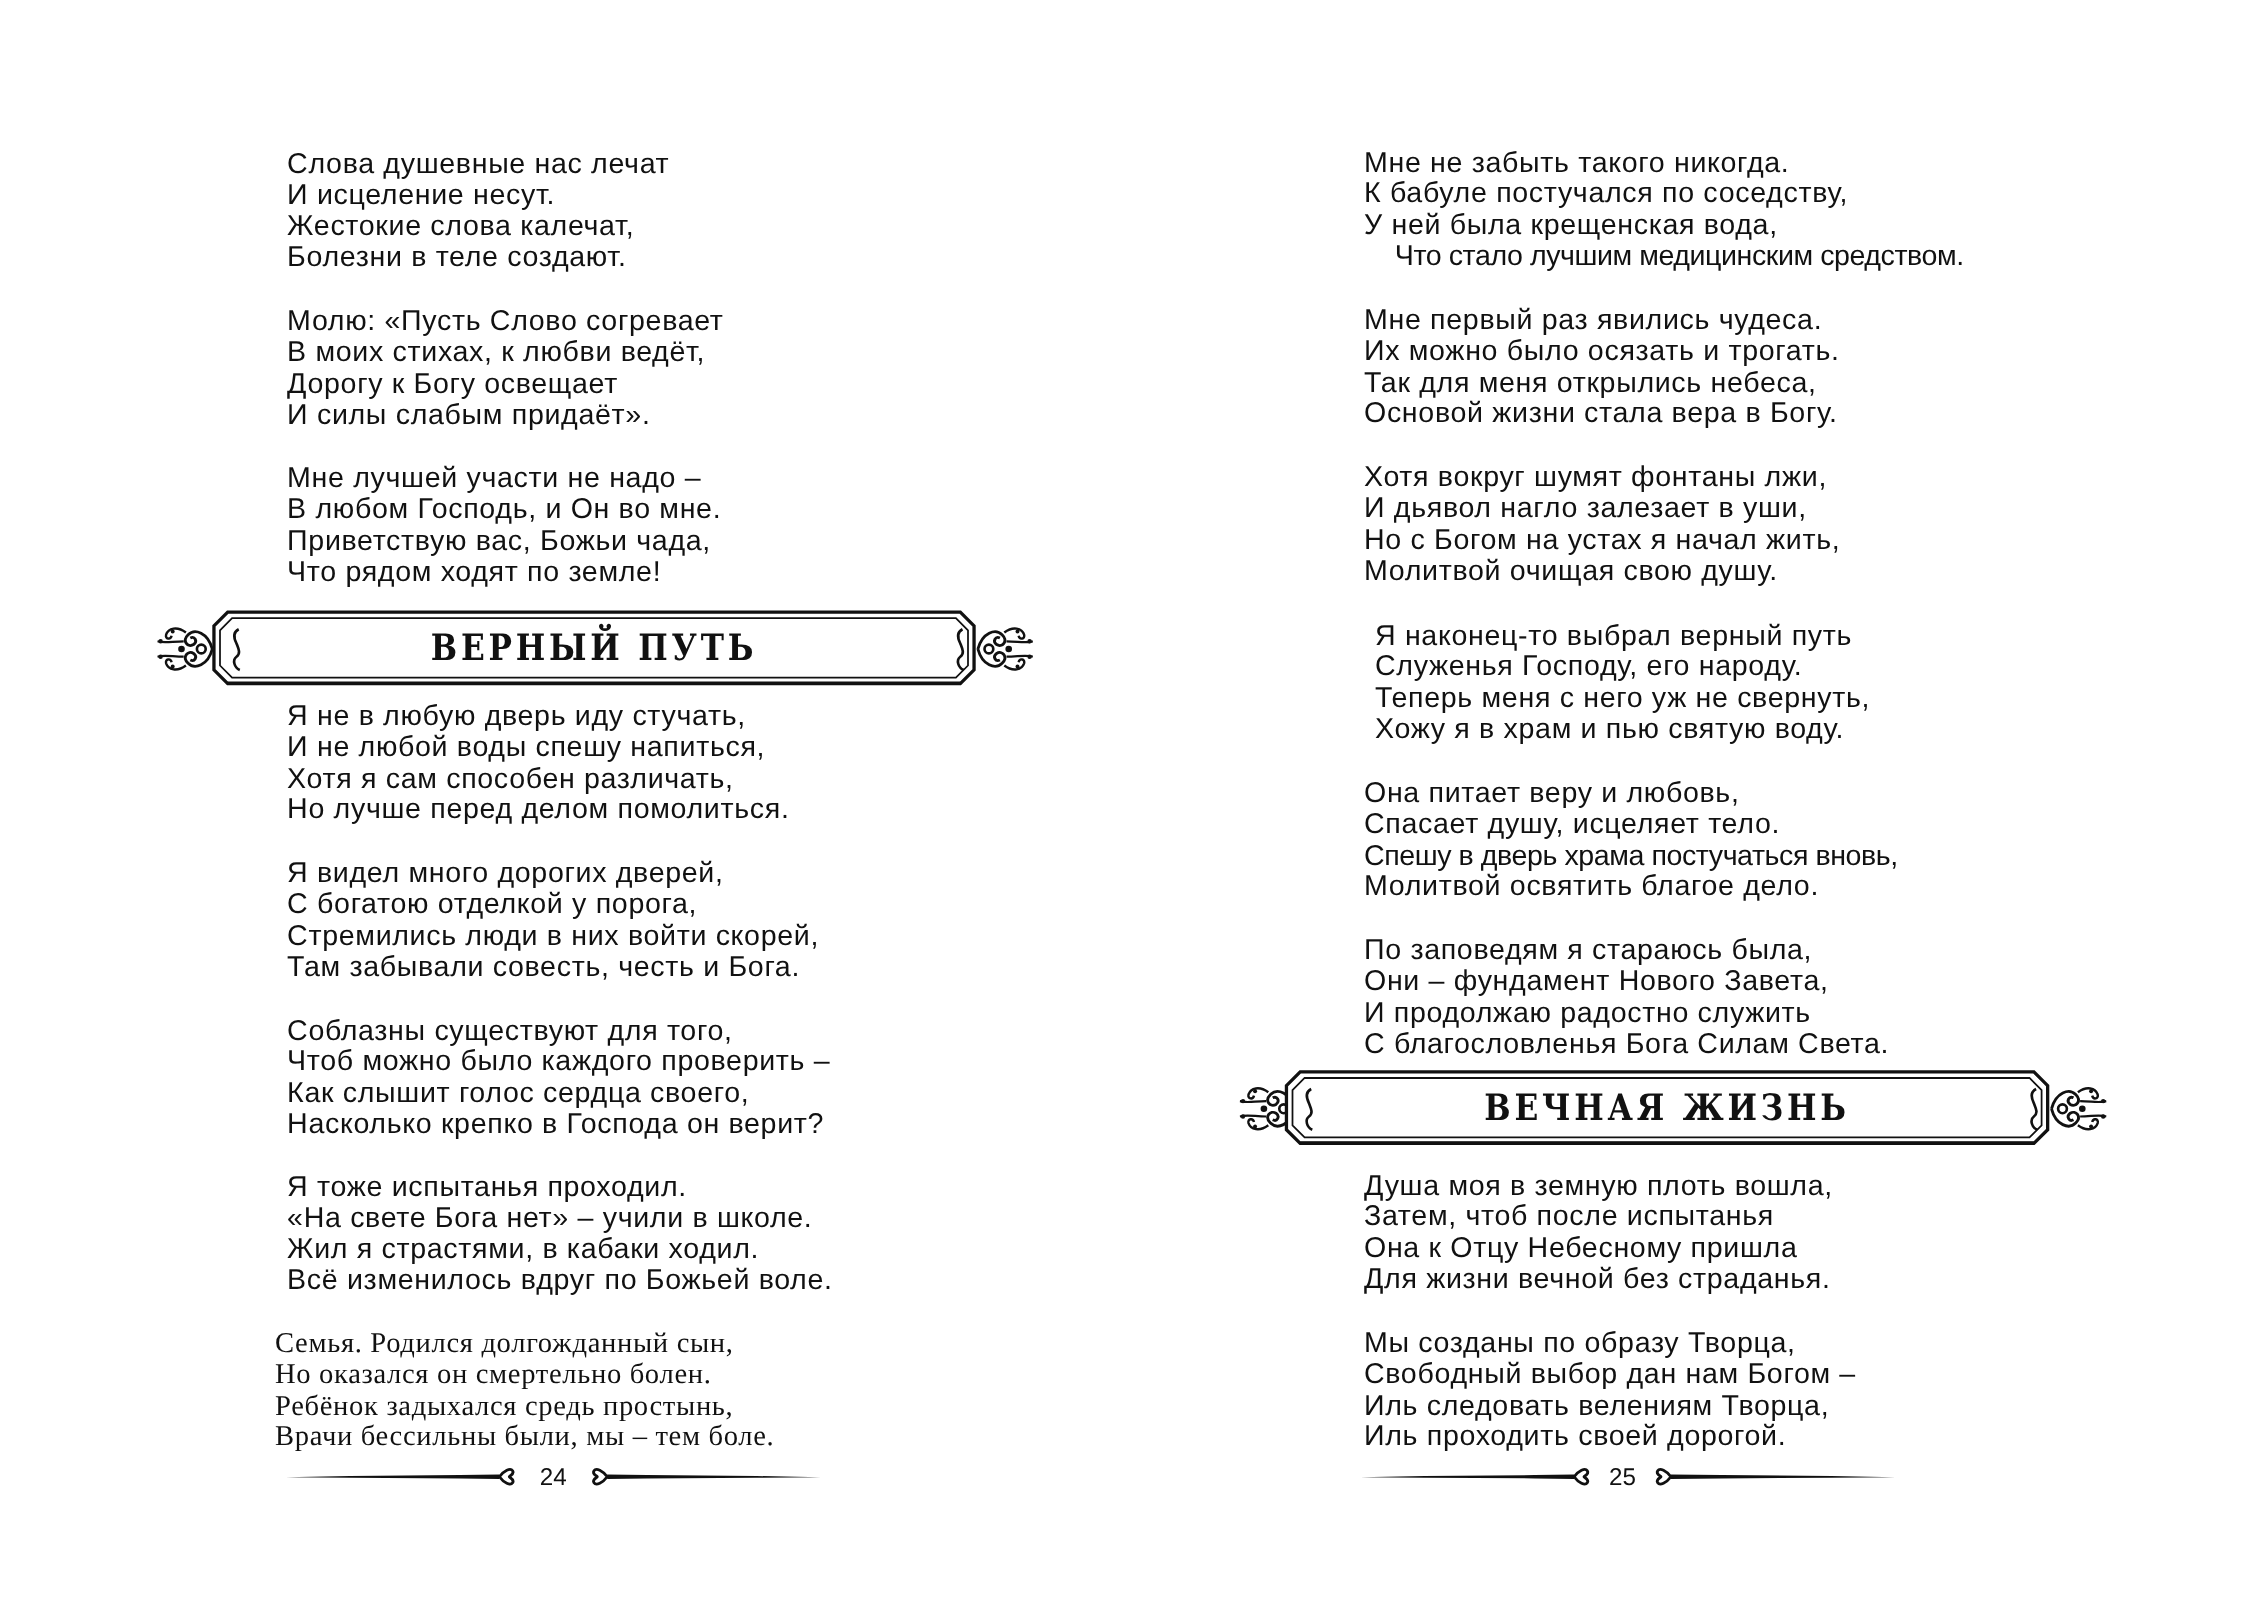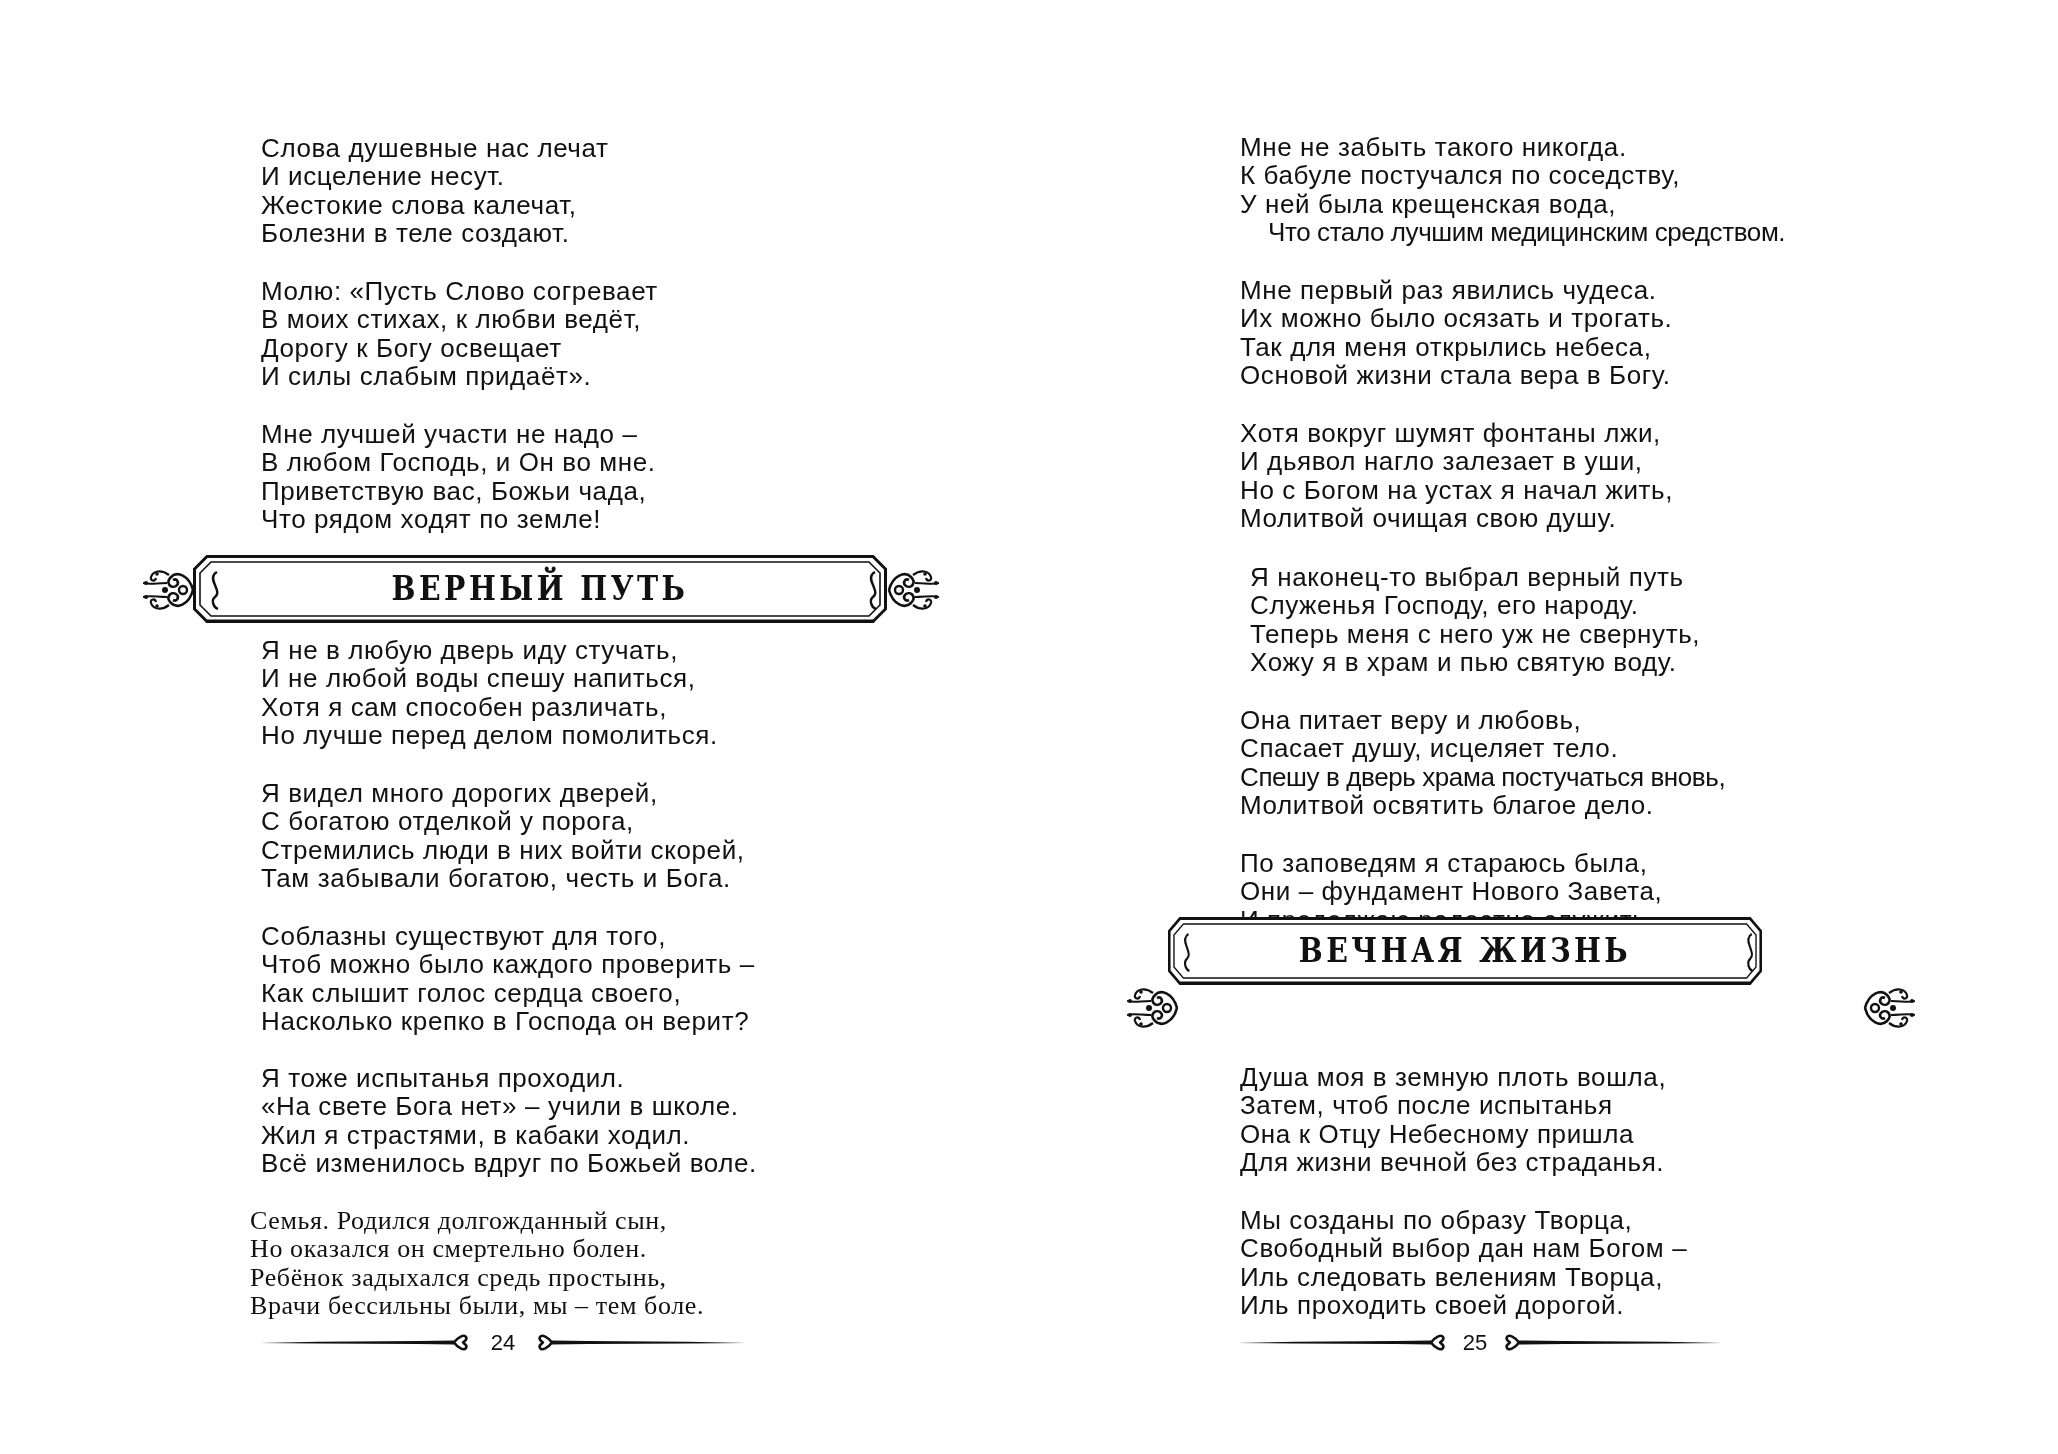--- a/index.html
+++ b/index.html
@@ -88,21 +88,21 @@
   <div class="stanza" style="left:261px; top:636px;">
     <span class="line">Я не в любую дверь иду стучать,</span>
     <span class="line">И не любой воды спешу напиться,</span>
     <span class="line">Хотя я сам способен различать,</span>
     <span class="line">Но лучше перед делом помолиться.</span>
   </div>
   <div class="stanza" style="left:261px; top:779px;">
     <span class="line">Я видел много дорогих дверей,</span>
     <span class="line">С богатою отделкой у порога,</span>
     <span class="line">Стремились люди в них войти скорей,</span>
-    <span class="line">Там забывали богатою, честь и Бога.</span>
+    <span class="line">Там забывали совесть, честь и Бога.</span>
   </div>
   <div class="stanza" style="left:261px; top:922px;">
     <span class="line">Соблазны существуют для того,</span>
     <span class="line">Чтоб можно было каждого проверить –</span>
     <span class="line">Как слышит голос сердца своего,</span>
     <span class="line">Насколько крепко в Господа он верит?</span>
   </div>
   <div class="stanza" style="left:261px; top:1064px;">
     <span class="line">Я тоже испытанья проходил.</span>
     <span class="line">«На свете Бога нет» – учили в школе.</span>
@@ -164,21 +164,21 @@
     <span class="line">Они – фундамент Нового Завета,</span>
     <span class="line">И продолжаю радостно служить</span>
     <span class="line">С благословленья Бога Силам Света.</span>
   </div>
 
   <div class="ornament" style="left:98px; top:983px;">
     <svg viewBox="0 0 52 50" width="52" height="50">
         <use href="#ornament-shape"></use>
       </svg>
   </div>
-  <div class="banner" style="left:139px; top:917px; width:594px; height:68px;">
+  <div class="banner" style="left:139px; top:973px; width:695px; height:68px;">
     <svg viewBox="0 0 695 68" preserveAspectRatio="none">
       <path d="M14 1.5 H681 L693.5 14 V54 L681 66.5 H14 L1.5 54 V14 Z" fill="#fff" stroke="#111" stroke-width="3"></path>
       <path d="M14 66 H681" stroke="#111" stroke-width="3"></path>
       <path d="M18 7 H677 L688 18 V50 L677 61 H18 L7 50 V18 Z" fill="none" stroke="#111" stroke-width="1.6"></path>
       <path d="M18 9 C12 12, 14 18, 16 22 C18 27, 20 31, 16 34 M16 34 C12 37, 14 44, 19 46" transform="translate(6,8)" fill="none" stroke="#111" stroke-width="2.4"></path>
       <path d="M18 9 C12 12, 14 18, 16 22 C18 27, 20 31, 16 34 M16 34 C12 37, 14 44, 19 46" transform="translate(665,8)" fill="none" stroke="#111" stroke-width="2.4"></path>
     </svg>
     <div class="banner-title">ВЕЧНАЯ ЖИЗНЬ</div>
   </div>
   <div class="ornament" style="left:834px; top:983px; transform:scaleX(-1);">

